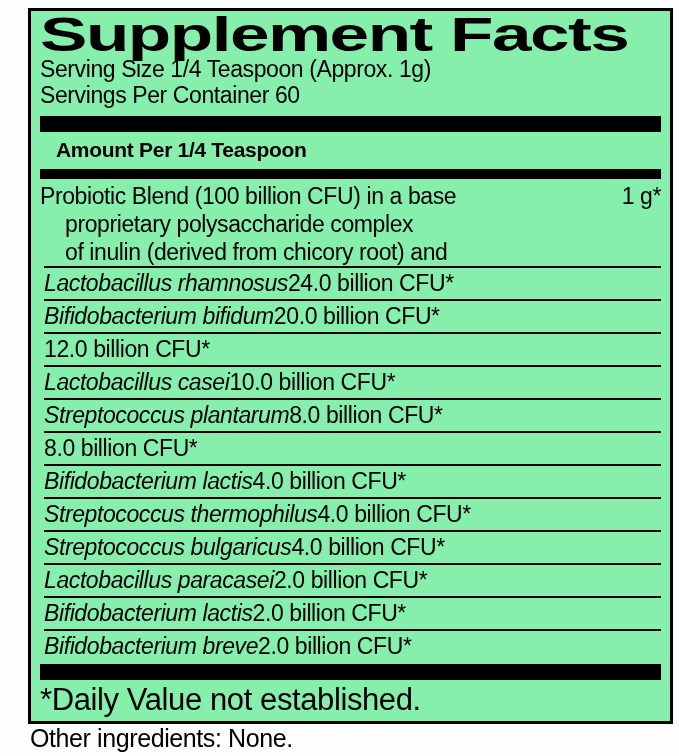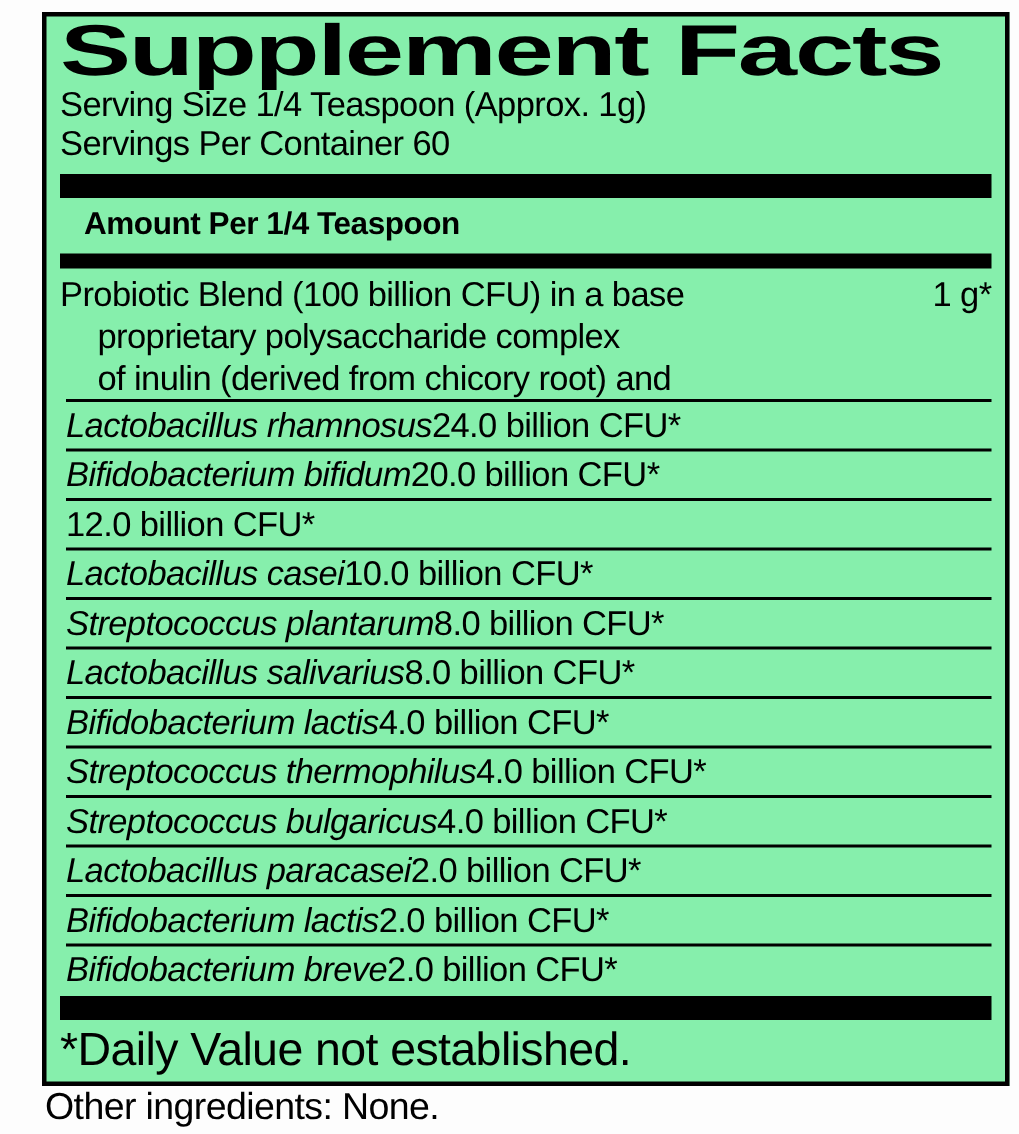--- a/index.html
+++ b/index.html
@@ -140,21 +140,20 @@
       </div>
       <div class="row">
         <span class="iname">Lactobacillus casei</span>
         <span class="iamt">10.0 billion CFU*</span>
       </div>
       <div class="row">
         <span class="iname">Streptococcus plantarum</span>
         <span class="iamt">8.0 billion CFU*</span>
       </div>
       <div class="row">
-        <span class="iname">Lactobacillus salivarius</span>
         <span class="iamt">8.0 billion CFU*</span>
       </div>
       <div class="row">
         <span class="iname">Bifidobacterium lactis</span>
         <span class="iamt">4.0 billion CFU*</span>
       </div>
       <div class="row">
         <span class="iname">Streptococcus thermophilus</span>
         <span class="iamt">4.0 billion CFU*</span>
       </div>

